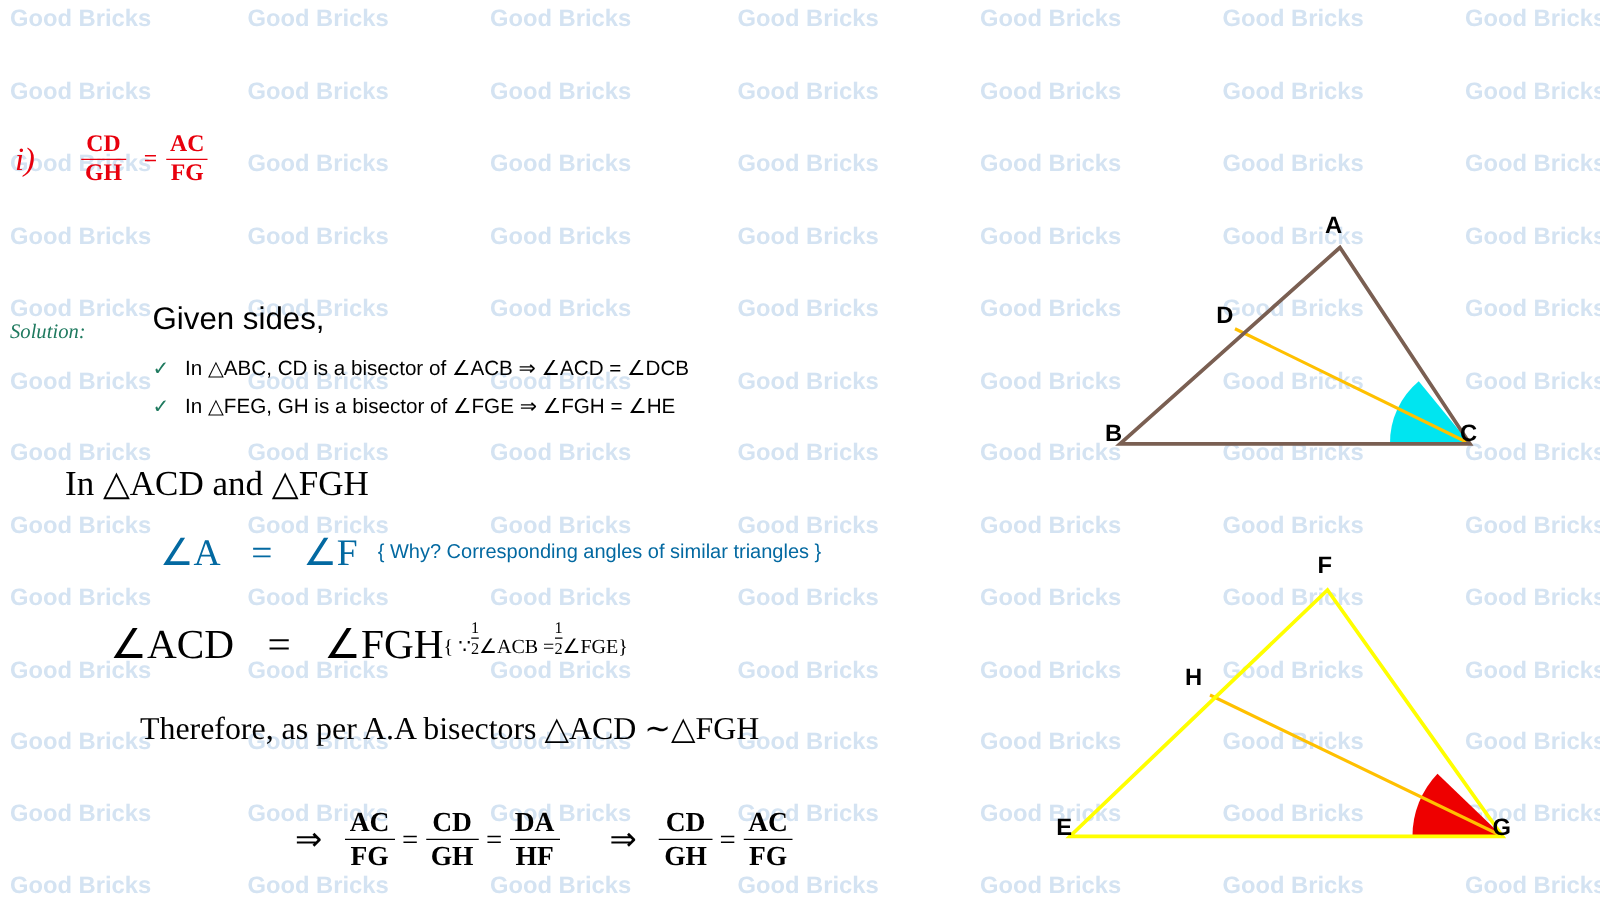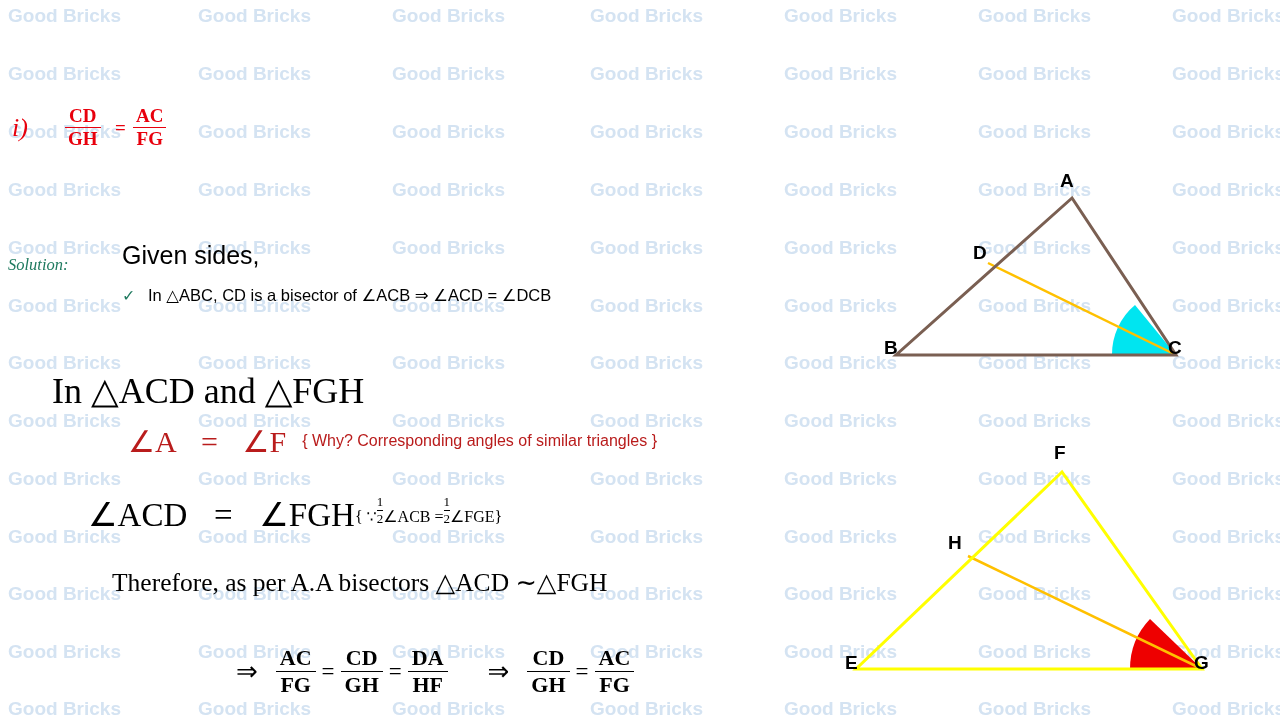--- a/index.html
+++ b/index.html
@@ -114,30 +114,30 @@
   .bullets .tick {
     display: inline-block;
     width: 26px;
     color: #1f7a5f;
     font-size: 16px;
   }
   .in-acd {
     position: absolute;
     left: 52px;
     top: 370px;
-    font-size: 36px;
+    font-size: 28px;
     color: #000;
     font-family: "Liberation Serif", serif;
   }
   .line-angleA {
     position: absolute;
     left: 128px;
     top: 424px;
     font-size: 30px;
-    color: #b91c1c;
+    color: #0369a1;
     font-family: "Liberation Serif", serif;
     white-space: nowrap;
   }
   .line-angleA .eq {
     display: inline-block;
     width: 66px;
     text-align: center;
   }
   .why {
     font-size: 16px;
@@ -363,20 +363,23 @@
       </span>
     </div>
 
     <div class="solution-label">Solution:</div>
     <div class="given-that">Given sides,</div>
 
     <div class="bullets">
       <div>
         <span class="tick">✓</span><span>In △ABC, CD is a bisector of ∠ACB ⇒ ∠ACD = ∠DCB</span>
       </div>
+      <div>
+        <span class="tick">✓</span><span>In △FEG, GH is a bisector of ∠FGE ⇒ ∠FGH = ∠HE</span>
+      </div>
     </div>
 
     <div class="in-acd">In △ACD and △FGH</div>
 
     <div class="line-angleA">
       <span>∠A</span><span class="eq">=</span><span>∠F</span><span class="why">{ Why? Corresponding angles of similar triangles }</span>
     </div>
 
     <div class="line-acd">
       <span>∠ACD</span><span class="eq">=</span><span>∠FGH</span><span class="reason-half"><span>{ ∵</span><span class="fr"><span class="num">1</span><span class="den">2</span></span><span>∠ACB =</span><span class="fr"><span class="num">1</span><span class="den">2</span></span><span>∠FGE}</span></span>

